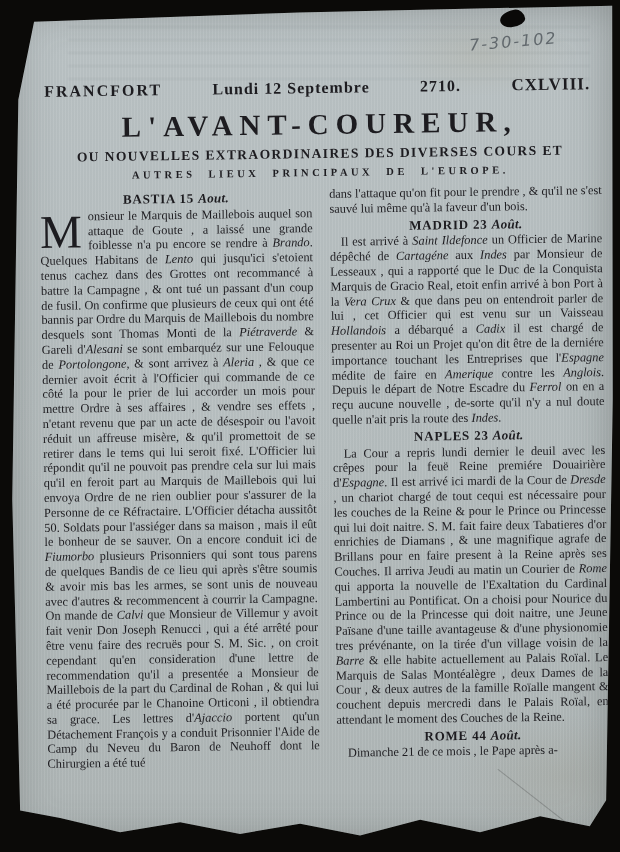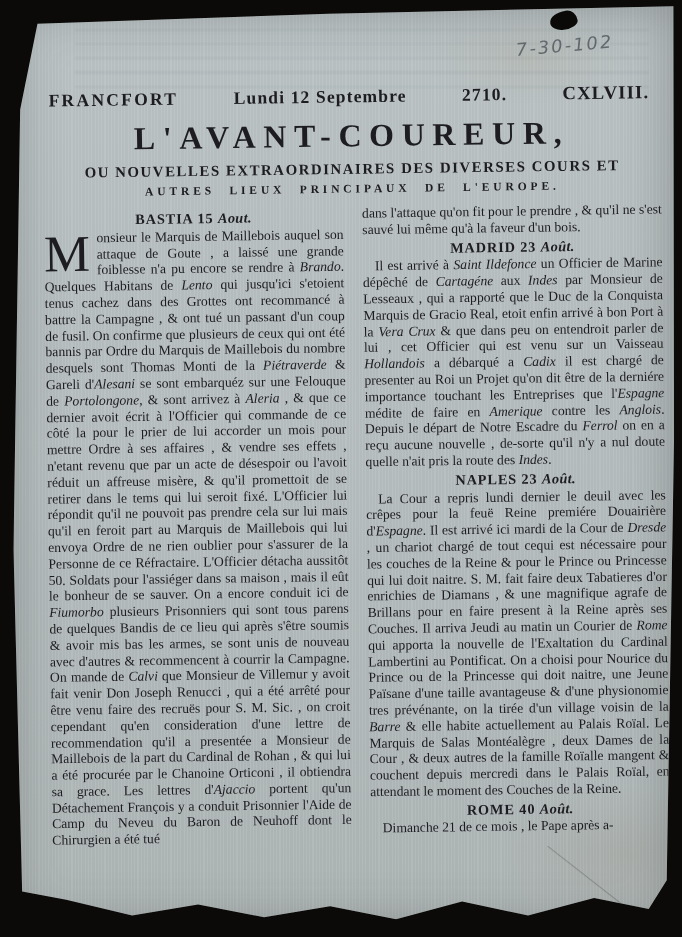--- a/index.html
+++ b/index.html
@@ -119,19 +119,19 @@
         <div class="col" id="col-left">
             <div class="dateline"><span>BASTIA 15 </span><i>Aout.</i></div>
             <p class="body-text no-indent"><span class="dropcap">M</span>onsieur le Marquis de Maillebois auquel son attaque de Goute , a laissé une grande foiblesse n'a pu encore se rendre à <i>Brando</i>.  Quelques Habitans de <i>Lento</i> qui jusqu'ici s'etoient tenus cachez dans des Grottes ont recommancé à battre la Campagne , &amp; ont tué un passant d'un coup de fusil. On confirme que plusieurs de ceux qui ont été bannis par Ordre du Marquis de Maillebois du nombre desquels sont Thomas Monti de la <i>Piétraverde</i> &amp; Gareli d'<i>Alesani</i> se sont embarquéz sur une Felouque de <i>Portolongone</i>, &amp; sont arrivez à <i>Aleria</i> , &amp; que ce dernier avoit écrit à l'Officier qui commande de ce côté la pour le prier de lui accorder un mois pour mettre Ordre à ses affaires , &amp; vendre ses effets , n'etant revenu que par un acte de désespoir ou l'avoit réduit un affreuse misère, &amp; qu'il promettoit de se retirer dans le tems qui lui seroit fixé.  L'Officier lui répondit qu'il ne pouvoit pas prendre cela sur lui mais qu'il en feroit part au Marquis de Maillebois qui lui envoya Ordre de ne rien oublier pour s'assurer de la Personne de ce Réfractaire. L'Officier détacha aussitôt 50. Soldats pour l'assiéger dans sa maison , mais il eût le bonheur de se sauver.  On a encore conduit ici de <i>Fiumorbo</i> plusieurs Prisonniers qui sont tous parens de quelques Bandis de ce lieu qui après s'être soumis &amp; avoir mis bas les armes, se sont unis de nouveau avec d'autres &amp; recommencent à courrir la Campagne.  On mande de <i>Calvi</i> que Monsieur de Villemur y avoit fait venir Don Joseph Renucci , qui a été arrêté pour être venu faire des recruës pour S. M. Sic. , on croit cependant qu'en consideration d'une lettre de recommendation qu'il a presentée a Monsieur de Maillebois de la part du Cardinal de Rohan , &amp; qui lui a été procurée par le Chanoine Orticoni , il obtiendra sa grace.  Les lettres d'<i>Ajaccio</i> portent qu'un Détachement François y a conduit Prisonnier l'Aide de Camp du Neveu du Baron de Neuhoff dont le Chirurgien a été tué</p>
           </div>
         <div class="col" id="col-right">
             <p class="body-text no-indent">dans l'attaque qu'on fit pour le prendre , &amp; qu'il ne s'est sauvé lui même qu'à la faveur d'un bois.</p>
             <div class="dateline"><span>MADRID 23 </span><i>Août.</i></div>
             <p class="body-text">Il est arrivé à <i>Saint Ildefonce</i> un Officier de Marine dépêché de <i>Cartagéne</i> aux <i>Indes</i> par Monsieur de Lesseaux , qui a rapporté que le Duc de la Conquista Marquis de Gracio Real, etoit enfin arrivé à bon Port à la <i>Vera Crux</i> &amp; que dans peu on entendroit parler de lui , cet Officier qui est venu sur un Vaisseau <i>Hollandois</i> a débarqué a <i>Cadix</i> il est chargé de presenter au Roi un Projet qu'on dit être de la derniére importance touchant les Entreprises que l'<i>Espagne</i> médite de faire en <i>Amerique</i> contre les <i>Anglois</i>.  Depuis le départ de Notre Escadre du <i>Ferrol</i> on en a reçu aucune nouvelle , de-sorte qu'il n'y a nul doute quelle n'ait pris la route des <i>Indes</i>.</p>
             <div class="dateline"><span>NAPLES 23 </span><i>Août.</i></div>
             <p class="body-text">La Cour a repris lundi dernier le deuil avec les crêpes pour la feuë Reine premiére Douairière d'<i>Espagne</i>.  Il est arrivé ici mardi de la Cour de <i>Dresde</i> , un chariot chargé de tout cequi est nécessaire pour les couches de la Reine &amp; pour le Prince ou Princesse qui lui doit naitre.  S. M. fait faire deux Tabatieres d'or enrichies de Diamans , &amp; une magnifique agrafe de Brillans pour en faire present à la Reine après ses Couches.  Il arriva Jeudi au matin un Courier de <i>Rome</i> qui apporta la nouvelle de l'Exaltation du Cardinal Lambertini au Pontificat.  On a choisi pour Nourice du Prince ou de la Princesse qui doit naitre, une Jeune Païsane d'une taille avantageuse &amp; d'une physionomie tres prévénante, on la tirée d'un village voisin de la <i>Barre</i> &amp; elle habite actuellement au Palais Roïal.  Le Marquis de Salas Montéalègre , deux Dames de la Cour , &amp; deux autres de la famille Roïalle mangent &amp; couchent depuis mercredi dans le Palais Roïal, en attendant le moment des Couches de la Reine.</p>
-            <div class="dateline"><span>ROME 40 </span><i>Août.</i></div>
+            <div class="dateline"><span>ROME 44 </span><i>Août.</i></div>
             <p class="body-text">Dimanche 21 de ce mois , le Pape après a-</p>
           </div>
       </div>
     </div>
   </div>
 </div>
 
 </body></html>

